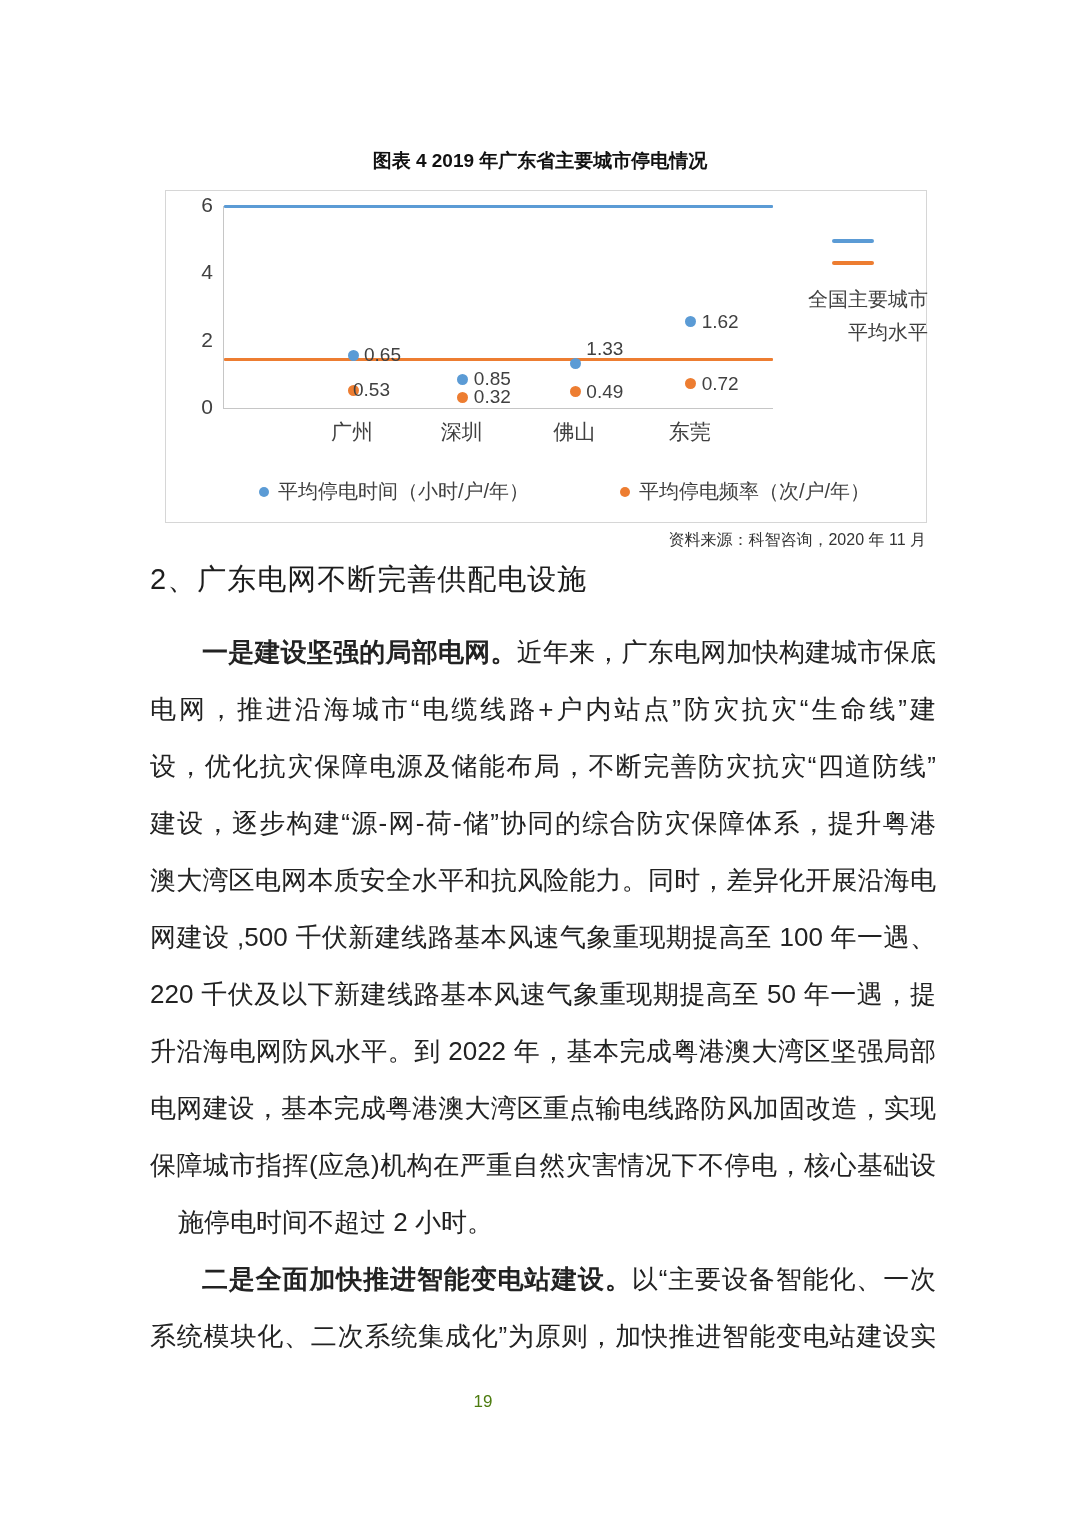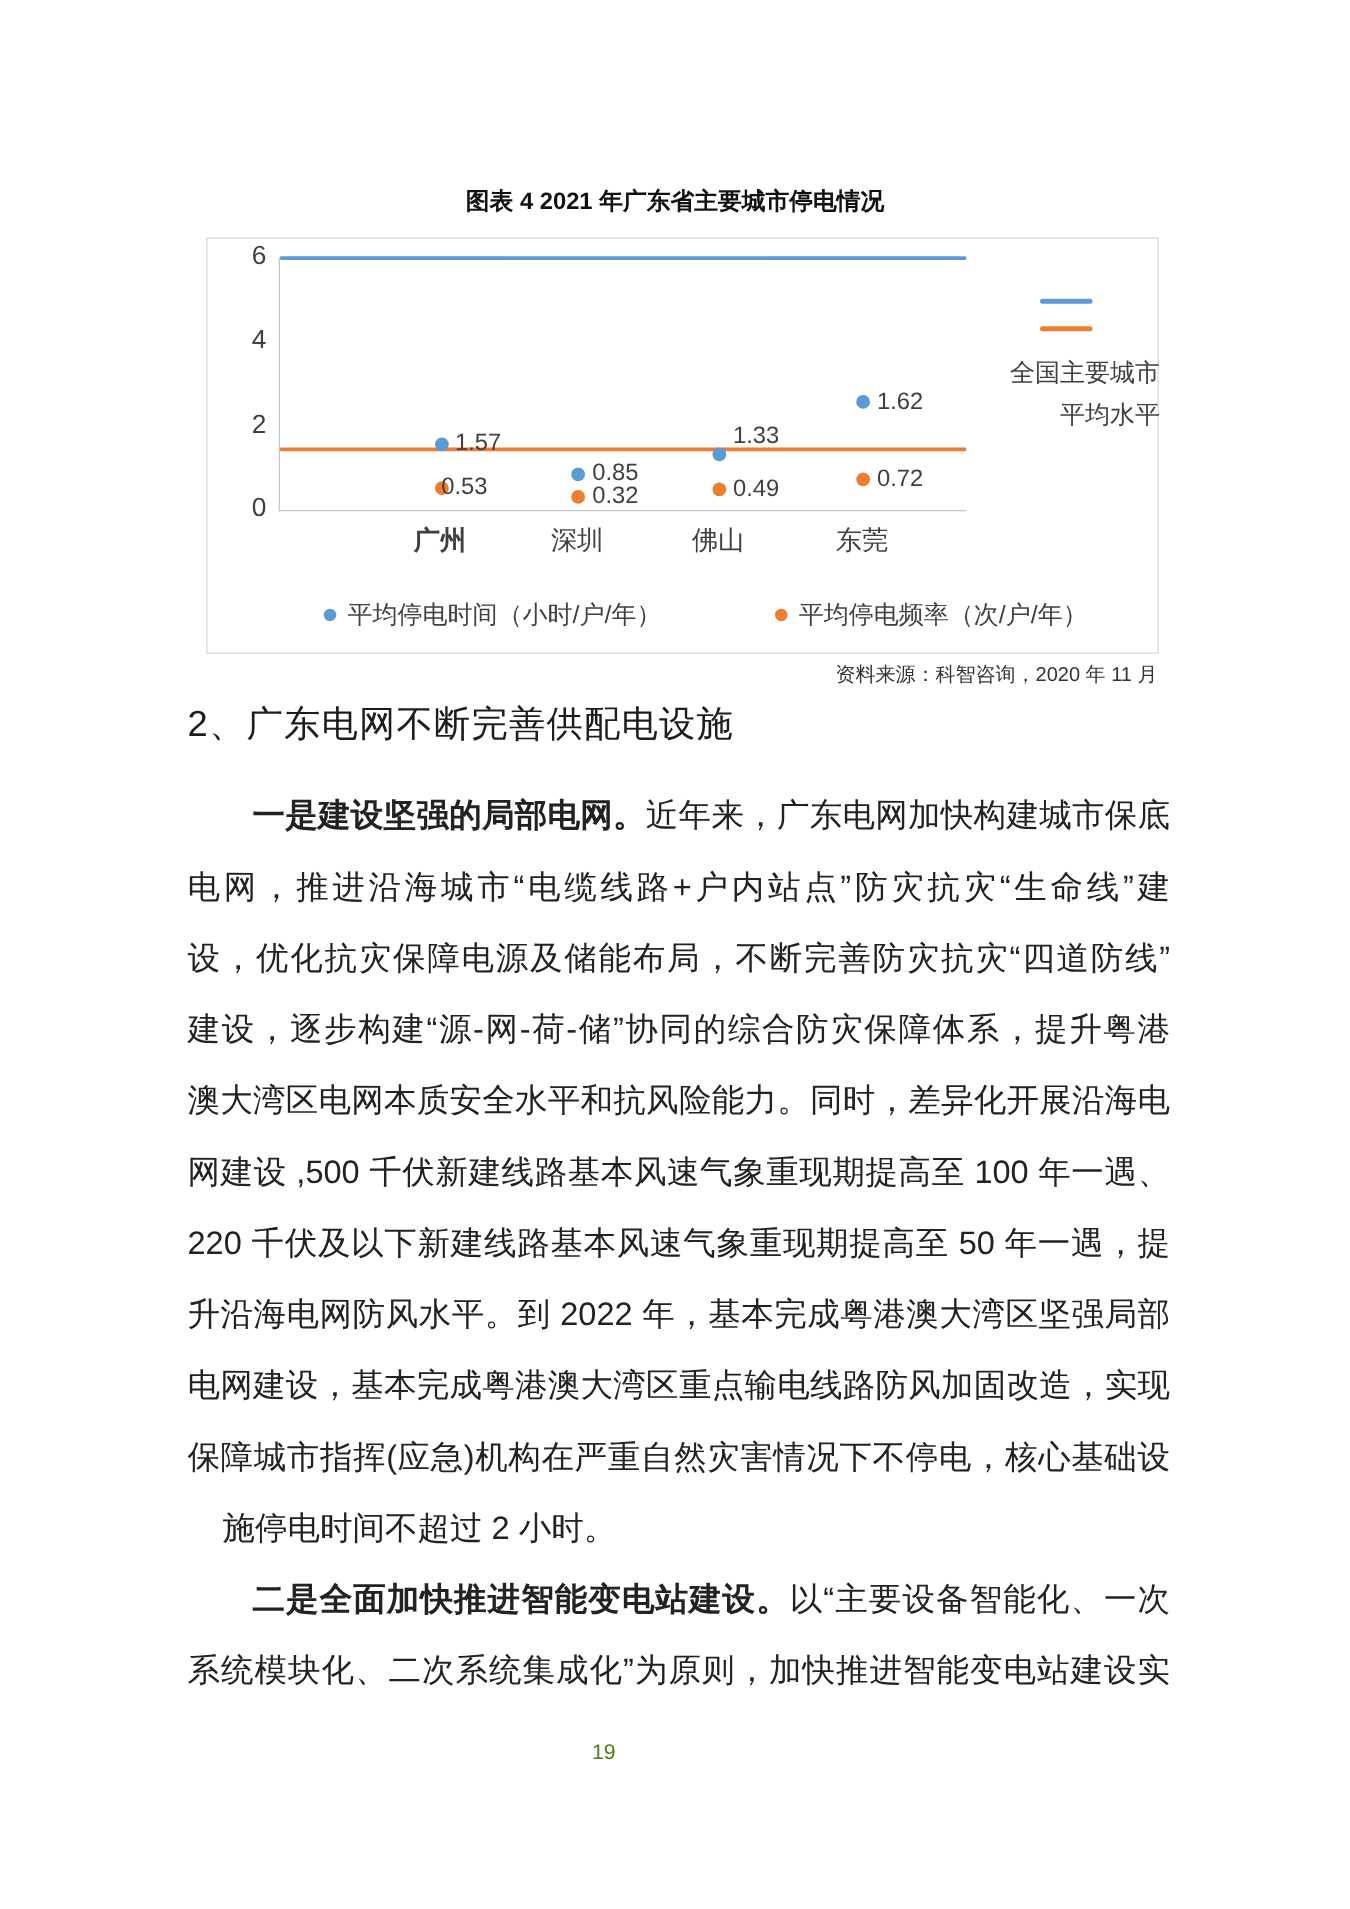--- a/index.html
+++ b/index.html
@@ -34,28 +34,28 @@
          overflow:hidden;}
   .bline.noj{text-align:left;text-align-last:left;margin-left:28px;}
   .bline.ind{text-indent:52px;}
   .bseg{font-weight:bold;}
   #pagenum{position:absolute;left:0;top:1392px;width:966px;text-align:center;
            font-size:17px;color:#4d7c0f;}
 </style>
 </head>
 <body>
 
-<div id="title">图表 4 2021 年广东省主要城市停电情况</div>
+<div id="title">图表 4 2019 年广东省主要城市停电情况</div>
 
 <div id="chart">
   <div id="plot">
       <div class="refline" style="top: -1.5px; background: rgb(91, 155, 213);"></div>
       <div class="refline" style="top: 151.683px; background: rgb(237, 125, 49);"></div>
       <div class="dot" style="left: 123.515px; top: 143.643px; background: rgb(91, 155, 213);"></div>
-      <div class="vlabel" style="left: 140.015px; top: 138.143px;">1.57</div>
+      <div class="vlabel" style="left: 140.015px; top: 138.143px;">0.65</div>
       <div class="dot" style="left: 233.315px; top: 167.883px; background: rgb(91, 155, 213);"></div>
       <div class="vlabel" style="left: 249.815px; top: 162.383px;">0.85</div>
       <div class="dot" style="left: 345.86px; top: 151.723px; background: rgb(91, 155, 213);"></div>
       <div class="vlabel" style="left: 362.36px; top: 132px;">1.33</div>
       <div class="dot" style="left: 461.15px; top: 110.313px; background: rgb(91, 155, 213);"></div>
       <div class="vlabel" style="left: 477.65px; top: 104.813px;">1.62</div>
       <div class="dot" style="left: 123.515px; top: 178.657px; background: rgb(237, 125, 49);"></div>
       <div class="vlabel" style="left: 129px; top: 173.157px;">0.53</div>
       <div class="dot" style="left: 233.315px; top: 185.727px; background: rgb(237, 125, 49);"></div>
       <div class="vlabel" style="left: 249.815px; top: 180.227px;">0.32</div>
@@ -64,21 +64,21 @@
       <div class="dot" style="left: 461.15px; top: 172.26px; background: rgb(237, 125, 49);"></div>
       <div class="vlabel" style="left: 477.65px; top: 166.76px;">0.72</div>
     </div>
   <div id="yticks">
       <div class="ytick" style="top: 2px;">6</div>
       <div class="ytick" style="top: 69.3333px;">4</div>
       <div class="ytick" style="top: 136.667px;">2</div>
       <div class="ytick" style="top: 204px;">0</div>
     </div>
   <div id="xlabels">
-      <div class="xlabel" style="left: 141.015px; font-weight: bold;">广州</div>
+      <div class="xlabel" style="left: 141.015px;">广州</div>
       <div class="xlabel" style="left: 250.815px;">深圳</div>
       <div class="xlabel" style="left: 363.36px;">佛山</div>
       <div class="xlabel" style="left: 478.65px;">东莞</div>
     </div>
 
   <div id="rlegend">
     <div class="rl-line" id="rl-blue" style="background: rgb(91, 155, 213);"></div>
     <div class="rl-line" id="rl-orange" style="background: rgb(237, 125, 49);"></div>
     <div class="rl-text">全国主要城市</div>
     <div class="rl-text">平均水平</div>

